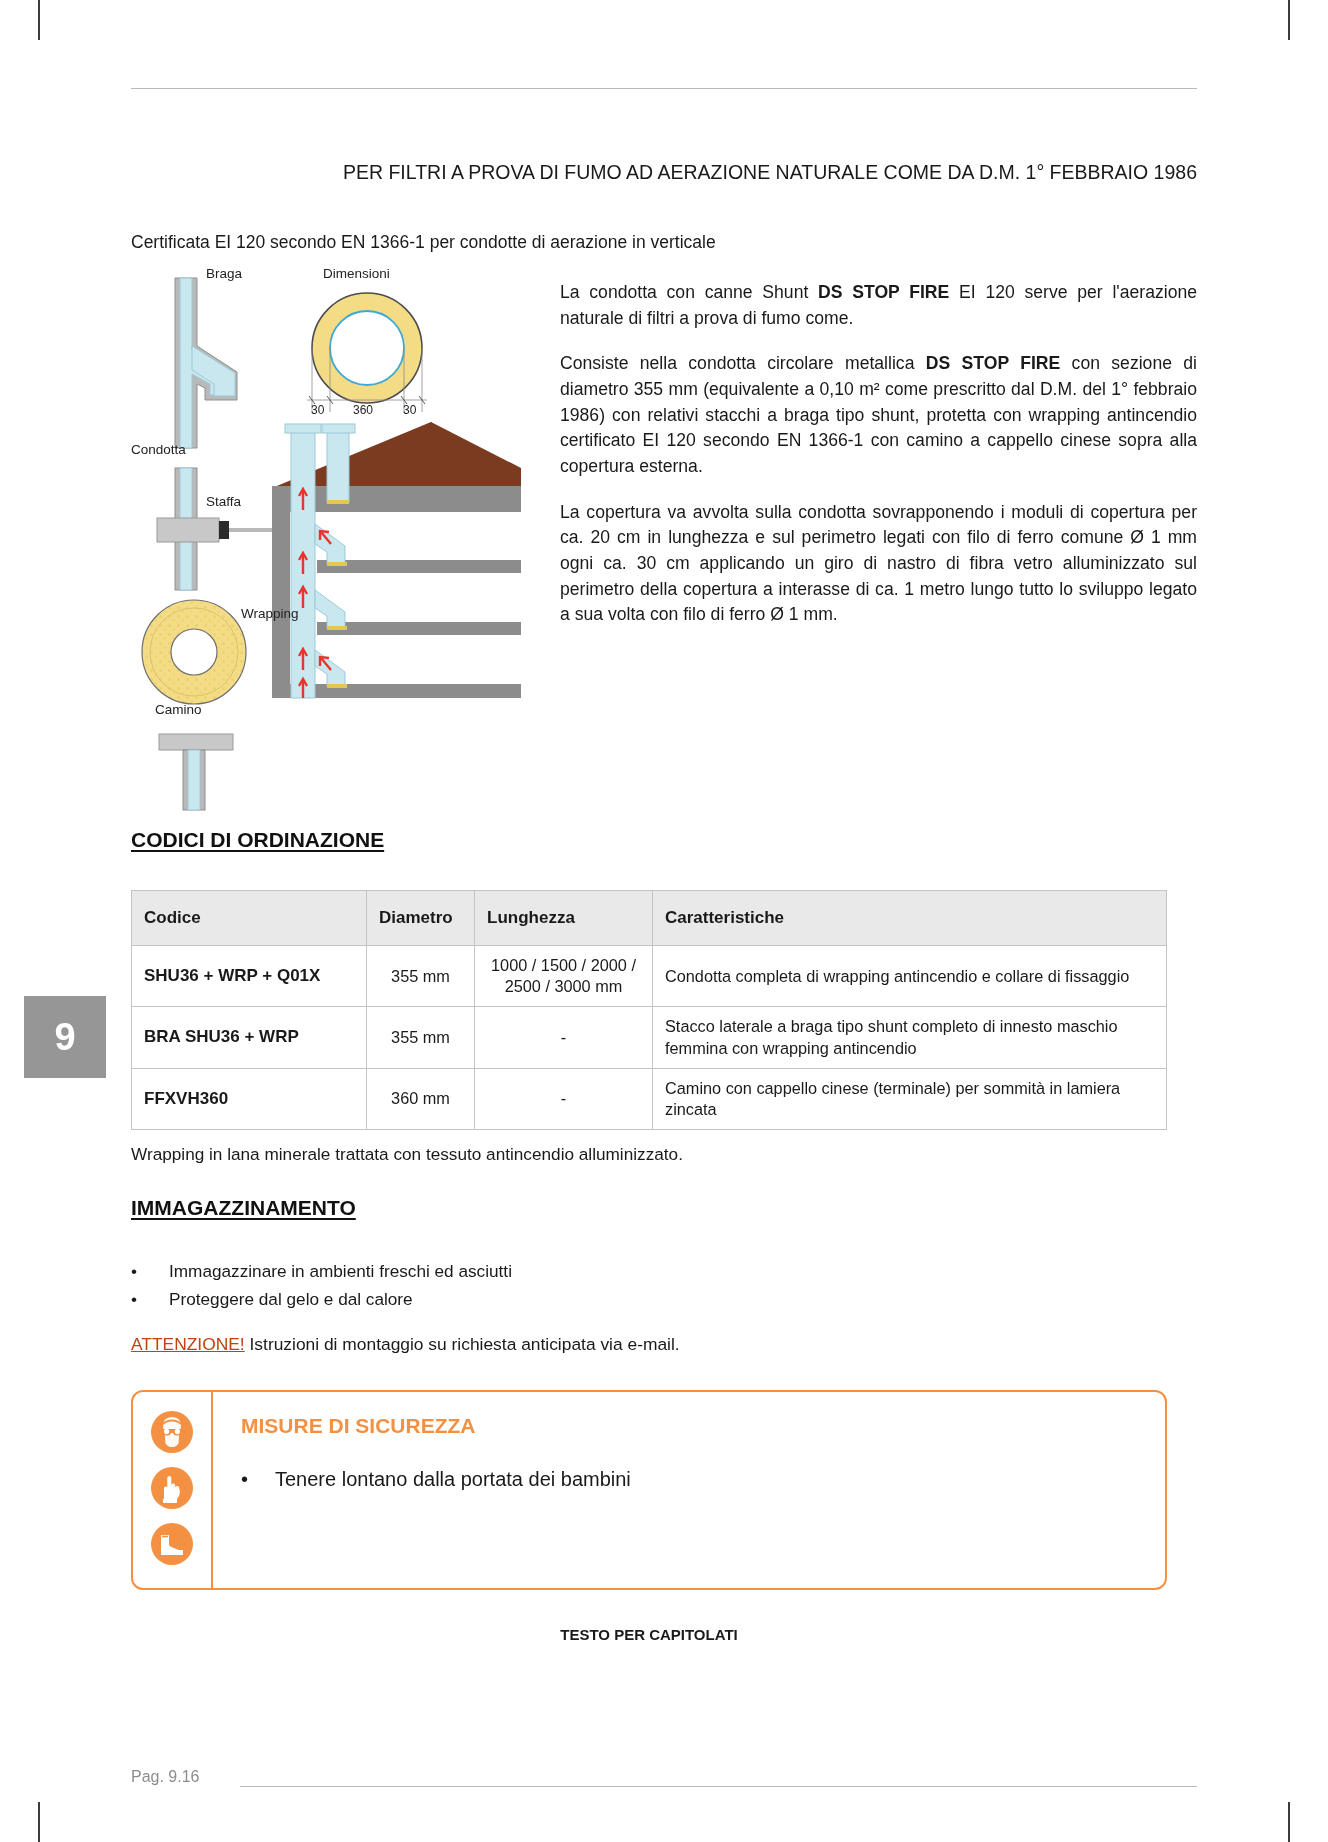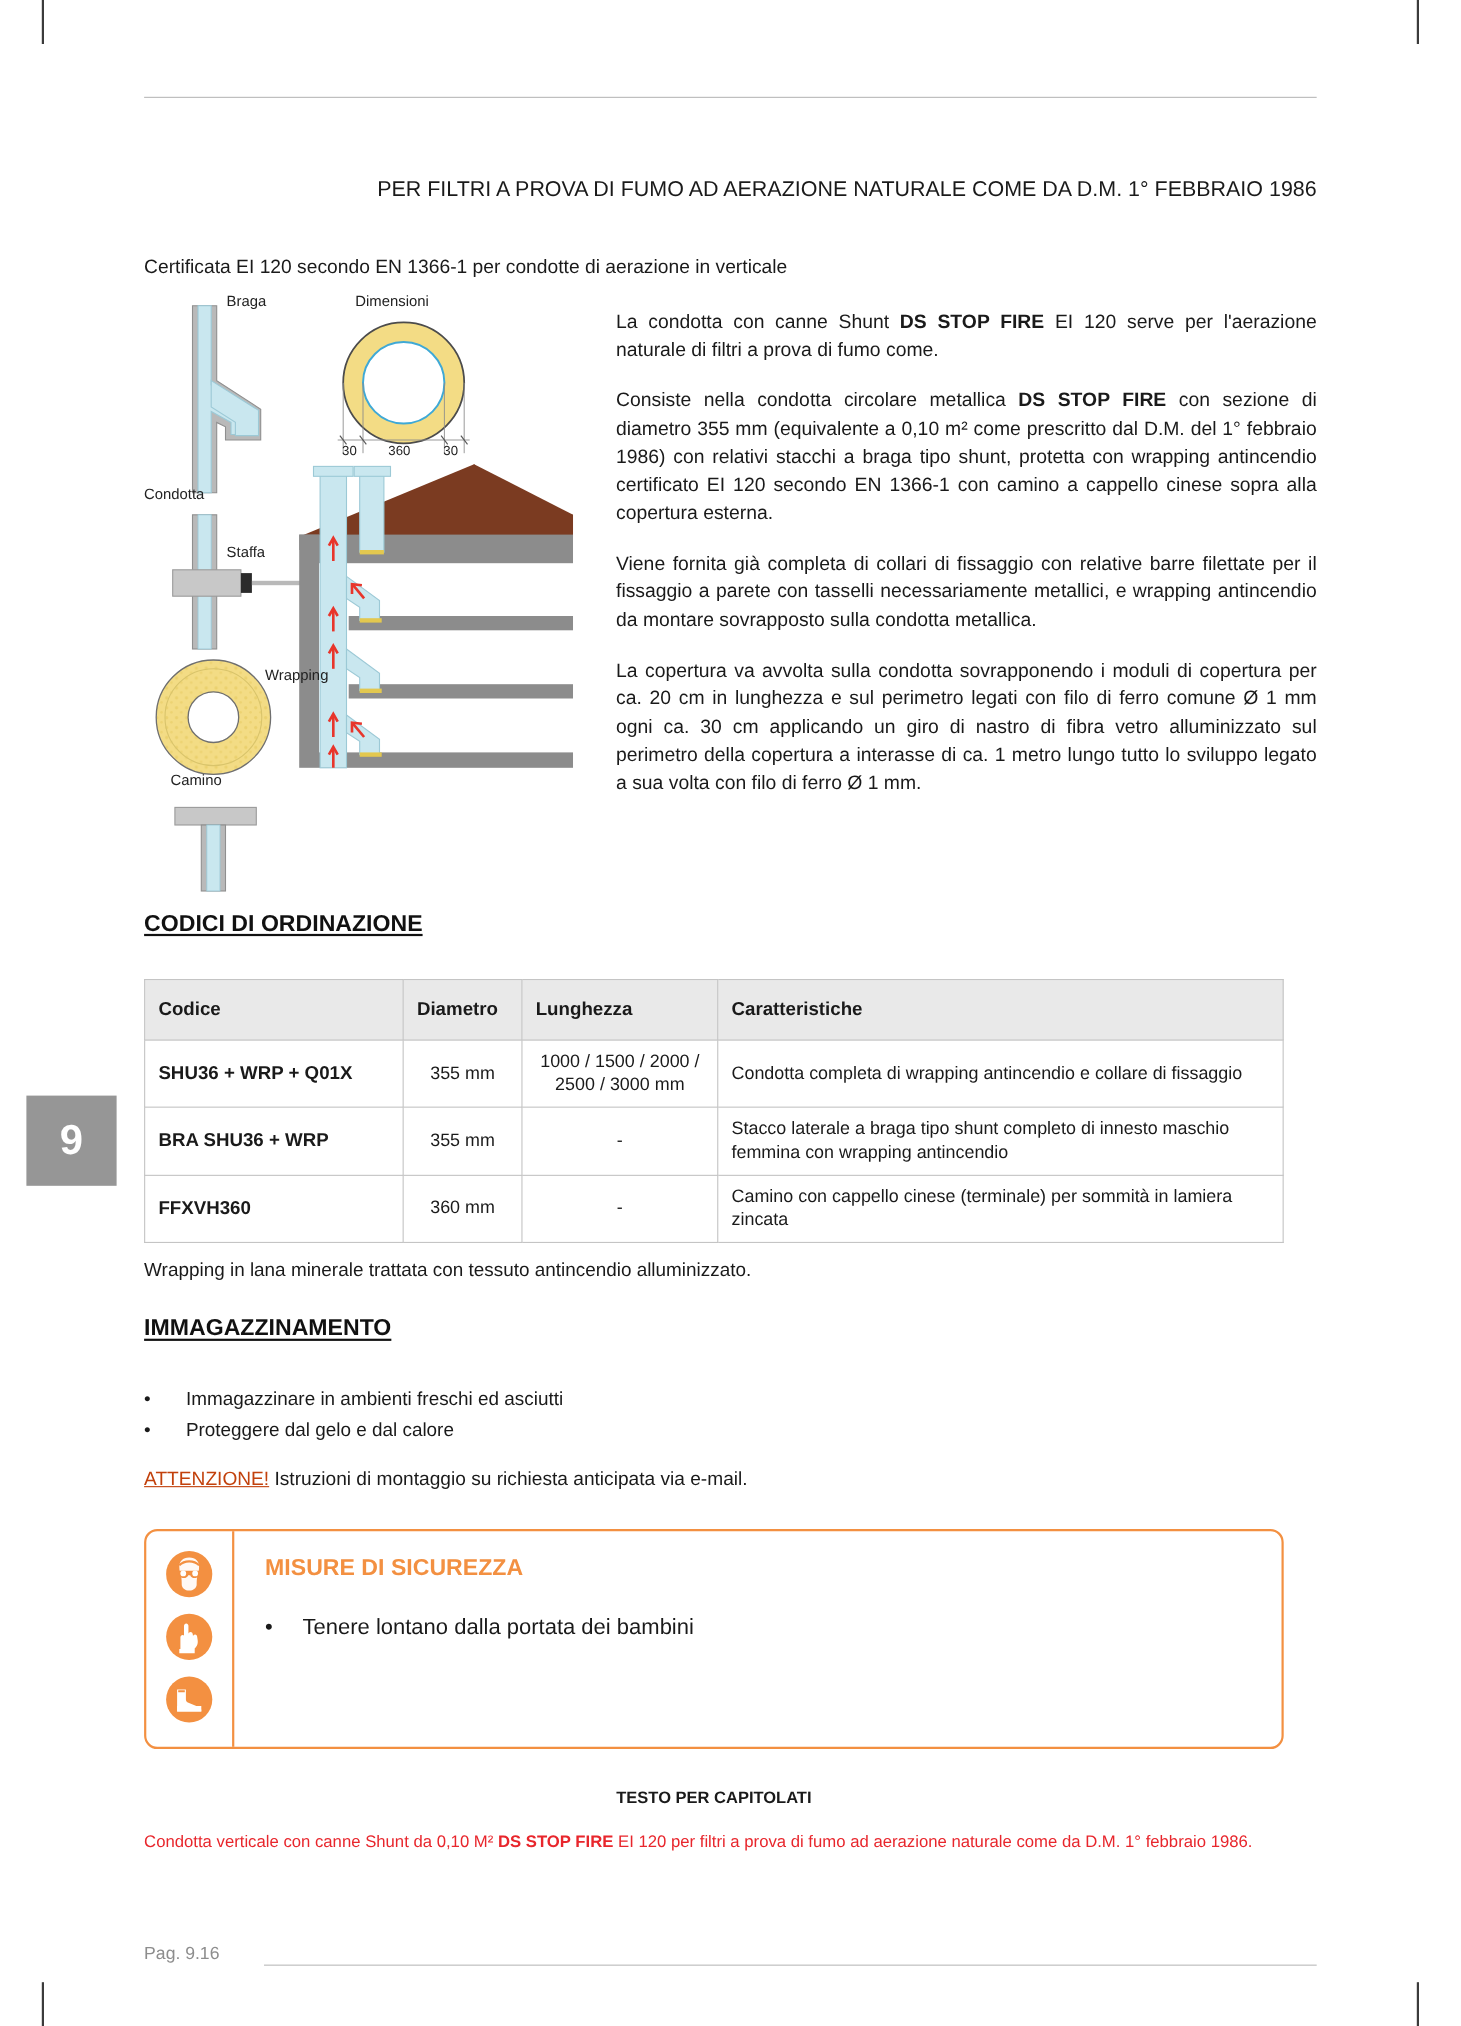--- a/index.html
+++ b/index.html
@@ -381,21 +381,20 @@
     <div class="fig-label" style="left:192px; top:-6px;">Dimensioni</div>
 
     <div class="fig-label" style="left:180px; top:131px; font-size:12px;">30</div>
     <div class="fig-label" style="left:222px; top:131px; font-size:12px;">360</div>
     <div class="fig-label" style="left:272px; top:131px; font-size:12px;">30</div>
   </div>
 
   <div class="body-col" id="body-col">
       <p><span>La condotta con canne Shunt </span><b>DS STOP FIRE</b><span> EI 120 serve per l'aerazione naturale di filtri a prova di fumo come.</span></p>
       <p><span>Consiste nella condotta circolare metallica </span><b>DS STOP FIRE</b><span> con sezione di diametro 355 mm (equivalente a 0,10 m² come prescritto dal D.M. del 1° febbraio 1986) con relativi stacchi a braga tipo shunt, protetta con wrapping antincendio certificato EI 120 secondo EN 1366-1 con camino a cappello cinese sopra alla copertura esterna.</span></p>
-      <p><span>Viene fornita già completa di collari di fissaggio con relative barre filettate per il fissaggio a parete con tasselli necessariamente metallici, e wrapping antincendio da montare sovrapposto sulla condotta metallica.</span></p>
       <p><span>La copertura va avvolta sulla condotta sovrapponendo i moduli di copertura per ca. 20 cm in lunghezza e sul perimetro legati con filo di ferro comune Ø 1 mm ogni ca. 30 cm applicando un giro di nastro di fibra vetro alluminizzato sul perimetro della copertura a interasse di ca. 1 metro lungo tutto lo sviluppo legato a sua volta con filo di ferro Ø 1 mm.</span></p>
     </div>
 
   <div class="sec-head" id="sec-codici">CODICI DI ORDINAZIONE</div>
 
   <table class="order-table">
     <colgroup>
       <col class="col-code">
         <col class="col-diam">
         <col class="col-len">
@@ -483,19 +482,16 @@
 
     </div>
     <div class="safety-title">MISURE DI SICUREZZA</div>
     <div class="safety-item">
       <span class="bl-dot">•</span>
       <span>Tenere lontano dalla portata dei bambini</span>
     </div>
   </div>
 
   <div class="cap-title">TESTO PER CAPITOLATI</div>
-  <div class="cap-body">
-    <span>Condotta verticale con canne Shunt da 0,10 M² </span><b>DS STOP FIRE</b><span> EI 120 per filtri a prova di fumo ad aerazione naturale come da D.M. 1° febbraio 1986.</span>
-  </div>
 
   <div class="pag">Pag. 9.16</div>
 
 </div>
 
 </body></html>

